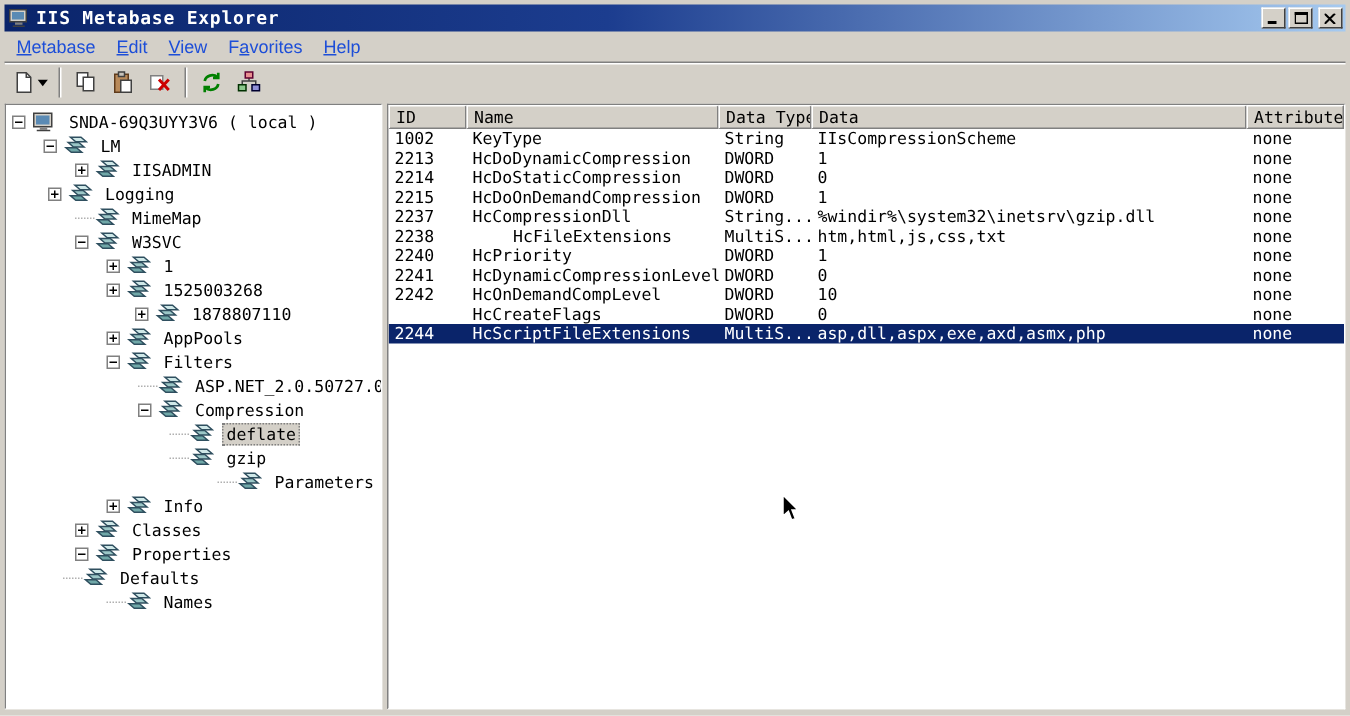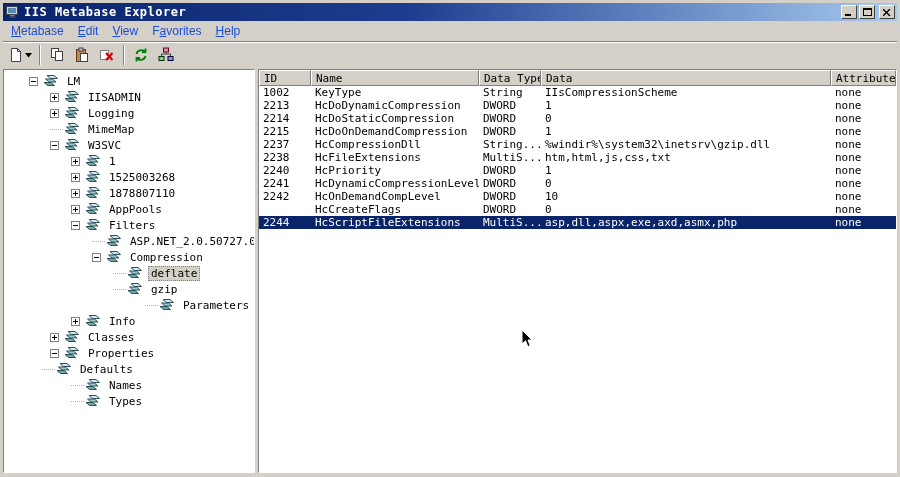--- a/index.html
+++ b/index.html
@@ -154,20 +154,36 @@
             <rect x="5.5" y="1" width="5" height="4" fill="#e89090" stroke="#600030"></rect>
             <rect x="1" y="9.5" width="5" height="4" fill="#8cc88c" stroke="#003000"></rect>
             <rect x="10" y="9.5" width="5" height="4" fill="#9090d8" stroke="#000030"></rect>
           </svg>
         </span>
       </button>
     </div>
 
   <div class="main">
     <div class="tree-pane" id="tree">
+        <div class="tree-row" style="padding-left: 4px;">
+          <span class="expander">
+            <svg width="7" height="7">
+              <path d="M1 3.5 H6" stroke="#000" stroke-width="1"></path>
+            </svg>
+          </span>
+          <span class="node-icon">
+            <svg width="17" height="14">
+              <rect x="1.5" y="1.5" width="12" height="9" fill="#d4d0c8" stroke="#404040"></rect>
+              <rect x="3" y="3" width="9" height="6" fill="#5a8ab4"></rect>
+              <rect x="5.5" y="11" width="5" height="1.5" fill="#808080"></rect>
+              <rect x="3.5" y="12.5" width="9" height="1" fill="#404040"></rect>
+            </svg>
+          </span>
+          <span class="tree-label">SNDA-69Q3UYY3V6 ( local )</span>
+        </div>
         <div class="tree-row" style="padding-left: 25px;">
           <span class="expander">
             <svg width="7" height="7">
               <path d="M1 3.5 H6" stroke="#000" stroke-width="1"></path>
             </svg>
           </span>
           <span class="node-icon">
             <svg width="17" height="14">
               <g stroke="#2f4f5f" stroke-width="1">
                 <path d="M5 1.5 L12 1.5 L15.5 4.5 L8.5 4.5 Z" fill="#cfe8e8"></path>
@@ -188,310 +204,297 @@
             <svg width="17" height="14">
               <g stroke="#2f4f5f" stroke-width="1">
                 <path d="M5 1.5 L12 1.5 L15.5 4.5 L8.5 4.5 Z" fill="#cfe8e8"></path>
                 <path d="M3.5 5 L10.5 5 L14 8 L7 8 Z" fill="#9cc7c7"></path>
                 <path d="M2 8.5 L9 8.5 L12.5 11.5 L5.5 11.5 Z" fill="#70a8a8"></path>
               </g>
             </svg>
           </span>
           <span class="tree-label">IISADMIN</span>
         </div>
+        <div class="tree-row" style="padding-left: 28px;">
+          <span class="expander">
+            <svg width="7" height="7">
+              <path d="M1 3.5 H6 M3.5 1 V6" stroke="#000" stroke-width="1"></path>
+            </svg>
+          </span>
+          <span class="node-icon">
+            <svg width="17" height="14">
+              <g stroke="#2f4f5f" stroke-width="1">
+                <path d="M5 1.5 L12 1.5 L15.5 4.5 L8.5 4.5 Z" fill="#cfe8e8"></path>
+                <path d="M3.5 5 L10.5 5 L14 8 L7 8 Z" fill="#9cc7c7"></path>
+                <path d="M2 8.5 L9 8.5 L12.5 11.5 L5.5 11.5 Z" fill="#70a8a8"></path>
+              </g>
+            </svg>
+          </span>
+          <span class="tree-label">Logging</span>
+        </div>
         <div class="tree-row" style="padding-left: 46px;">
-          <span class="expander">
-            <svg width="7" height="7">
-              <path d="M1 3.5 H6 M3.5 1 V6" stroke="#000" stroke-width="1"></path>
-            </svg>
-          </span>
-          <span class="node-icon">
-            <svg width="17" height="14">
-              <g stroke="#2f4f5f" stroke-width="1">
-                <path d="M5 1.5 L12 1.5 L15.5 4.5 L8.5 4.5 Z" fill="#cfe8e8"></path>
-                <path d="M3.5 5 L10.5 5 L14 8 L7 8 Z" fill="#9cc7c7"></path>
-                <path d="M2 8.5 L9 8.5 L12.5 11.5 L5.5 11.5 Z" fill="#70a8a8"></path>
-              </g>
-            </svg>
-          </span>
-          <span class="tree-label">Logging</span>
+          <span class="spacer"></span>
+          <span class="node-icon">
+            <svg width="17" height="14">
+              <g stroke="#2f4f5f" stroke-width="1">
+                <path d="M5 1.5 L12 1.5 L15.5 4.5 L8.5 4.5 Z" fill="#cfe8e8"></path>
+                <path d="M3.5 5 L10.5 5 L14 8 L7 8 Z" fill="#9cc7c7"></path>
+                <path d="M2 8.5 L9 8.5 L12.5 11.5 L5.5 11.5 Z" fill="#70a8a8"></path>
+              </g>
+            </svg>
+          </span>
+          <span class="tree-label">MimeMap</span>
         </div>
         <div class="tree-row" style="padding-left: 46px;">
-          <span class="spacer"></span>
-          <span class="node-icon">
-            <svg width="17" height="14">
-              <g stroke="#2f4f5f" stroke-width="1">
-                <path d="M5 1.5 L12 1.5 L15.5 4.5 L8.5 4.5 Z" fill="#cfe8e8"></path>
-                <path d="M3.5 5 L10.5 5 L14 8 L7 8 Z" fill="#9cc7c7"></path>
-                <path d="M2 8.5 L9 8.5 L12.5 11.5 L5.5 11.5 Z" fill="#70a8a8"></path>
-              </g>
-            </svg>
-          </span>
-          <span class="tree-label">MimeMap</span>
+          <span class="expander">
+            <svg width="7" height="7">
+              <path d="M1 3.5 H6" stroke="#000" stroke-width="1"></path>
+            </svg>
+          </span>
+          <span class="node-icon">
+            <svg width="17" height="14">
+              <g stroke="#2f4f5f" stroke-width="1">
+                <path d="M5 1.5 L12 1.5 L15.5 4.5 L8.5 4.5 Z" fill="#cfe8e8"></path>
+                <path d="M3.5 5 L10.5 5 L14 8 L7 8 Z" fill="#9cc7c7"></path>
+                <path d="M2 8.5 L9 8.5 L12.5 11.5 L5.5 11.5 Z" fill="#70a8a8"></path>
+              </g>
+            </svg>
+          </span>
+          <span class="tree-label">W3SVC</span>
+        </div>
+        <div class="tree-row" style="padding-left: 67px;">
+          <span class="expander">
+            <svg width="7" height="7">
+              <path d="M1 3.5 H6 M3.5 1 V6" stroke="#000" stroke-width="1"></path>
+            </svg>
+          </span>
+          <span class="node-icon">
+            <svg width="17" height="14">
+              <g stroke="#2f4f5f" stroke-width="1">
+                <path d="M5 1.5 L12 1.5 L15.5 4.5 L8.5 4.5 Z" fill="#cfe8e8"></path>
+                <path d="M3.5 5 L10.5 5 L14 8 L7 8 Z" fill="#9cc7c7"></path>
+                <path d="M2 8.5 L9 8.5 L12.5 11.5 L5.5 11.5 Z" fill="#70a8a8"></path>
+              </g>
+            </svg>
+          </span>
+          <span class="tree-label">1</span>
+        </div>
+        <div class="tree-row" style="padding-left: 67px;">
+          <span class="expander">
+            <svg width="7" height="7">
+              <path d="M1 3.5 H6 M3.5 1 V6" stroke="#000" stroke-width="1"></path>
+            </svg>
+          </span>
+          <span class="node-icon">
+            <svg width="17" height="14">
+              <g stroke="#2f4f5f" stroke-width="1">
+                <path d="M5 1.5 L12 1.5 L15.5 4.5 L8.5 4.5 Z" fill="#cfe8e8"></path>
+                <path d="M3.5 5 L10.5 5 L14 8 L7 8 Z" fill="#9cc7c7"></path>
+                <path d="M2 8.5 L9 8.5 L12.5 11.5 L5.5 11.5 Z" fill="#70a8a8"></path>
+              </g>
+            </svg>
+          </span>
+          <span class="tree-label">1525003268</span>
+        </div>
+        <div class="tree-row" style="padding-left: 67px; margin-left: 19px;">
+          <span class="expander">
+            <svg width="7" height="7">
+              <path d="M1 3.5 H6 M3.5 1 V6" stroke="#000" stroke-width="1"></path>
+            </svg>
+          </span>
+          <span class="node-icon">
+            <svg width="17" height="14">
+              <g stroke="#2f4f5f" stroke-width="1">
+                <path d="M5 1.5 L12 1.5 L15.5 4.5 L8.5 4.5 Z" fill="#cfe8e8"></path>
+                <path d="M3.5 5 L10.5 5 L14 8 L7 8 Z" fill="#9cc7c7"></path>
+                <path d="M2 8.5 L9 8.5 L12.5 11.5 L5.5 11.5 Z" fill="#70a8a8"></path>
+              </g>
+            </svg>
+          </span>
+          <span class="tree-label">1878807110</span>
+        </div>
+        <div class="tree-row" style="padding-left: 67px;">
+          <span class="expander">
+            <svg width="7" height="7">
+              <path d="M1 3.5 H6 M3.5 1 V6" stroke="#000" stroke-width="1"></path>
+            </svg>
+          </span>
+          <span class="node-icon">
+            <svg width="17" height="14">
+              <g stroke="#2f4f5f" stroke-width="1">
+                <path d="M5 1.5 L12 1.5 L15.5 4.5 L8.5 4.5 Z" fill="#cfe8e8"></path>
+                <path d="M3.5 5 L10.5 5 L14 8 L7 8 Z" fill="#9cc7c7"></path>
+                <path d="M2 8.5 L9 8.5 L12.5 11.5 L5.5 11.5 Z" fill="#70a8a8"></path>
+              </g>
+            </svg>
+          </span>
+          <span class="tree-label">AppPools</span>
+        </div>
+        <div class="tree-row" style="padding-left: 67px;">
+          <span class="expander">
+            <svg width="7" height="7">
+              <path d="M1 3.5 H6" stroke="#000" stroke-width="1"></path>
+            </svg>
+          </span>
+          <span class="node-icon">
+            <svg width="17" height="14">
+              <g stroke="#2f4f5f" stroke-width="1">
+                <path d="M5 1.5 L12 1.5 L15.5 4.5 L8.5 4.5 Z" fill="#cfe8e8"></path>
+                <path d="M3.5 5 L10.5 5 L14 8 L7 8 Z" fill="#9cc7c7"></path>
+                <path d="M2 8.5 L9 8.5 L12.5 11.5 L5.5 11.5 Z" fill="#70a8a8"></path>
+              </g>
+            </svg>
+          </span>
+          <span class="tree-label">Filters</span>
+        </div>
+        <div class="tree-row" style="padding-left: 88px;">
+          <span class="spacer"></span>
+          <span class="node-icon">
+            <svg width="17" height="14">
+              <g stroke="#2f4f5f" stroke-width="1">
+                <path d="M5 1.5 L12 1.5 L15.5 4.5 L8.5 4.5 Z" fill="#cfe8e8"></path>
+                <path d="M3.5 5 L10.5 5 L14 8 L7 8 Z" fill="#9cc7c7"></path>
+                <path d="M2 8.5 L9 8.5 L12.5 11.5 L5.5 11.5 Z" fill="#70a8a8"></path>
+              </g>
+            </svg>
+          </span>
+          <span class="tree-label">ASP.NET_2.0.50727.0</span>
+        </div>
+        <div class="tree-row" style="padding-left: 88px;">
+          <span class="expander">
+            <svg width="7" height="7">
+              <path d="M1 3.5 H6" stroke="#000" stroke-width="1"></path>
+            </svg>
+          </span>
+          <span class="node-icon">
+            <svg width="17" height="14">
+              <g stroke="#2f4f5f" stroke-width="1">
+                <path d="M5 1.5 L12 1.5 L15.5 4.5 L8.5 4.5 Z" fill="#cfe8e8"></path>
+                <path d="M3.5 5 L10.5 5 L14 8 L7 8 Z" fill="#9cc7c7"></path>
+                <path d="M2 8.5 L9 8.5 L12.5 11.5 L5.5 11.5 Z" fill="#70a8a8"></path>
+              </g>
+            </svg>
+          </span>
+          <span class="tree-label">Compression</span>
+        </div>
+        <div class="tree-row" style="padding-left: 109px;">
+          <span class="spacer"></span>
+          <span class="node-icon">
+            <svg width="17" height="14">
+              <g stroke="#2f4f5f" stroke-width="1">
+                <path d="M5 1.5 L12 1.5 L15.5 4.5 L8.5 4.5 Z" fill="#cfe8e8"></path>
+                <path d="M3.5 5 L10.5 5 L14 8 L7 8 Z" fill="#9cc7c7"></path>
+                <path d="M2 8.5 L9 8.5 L12.5 11.5 L5.5 11.5 Z" fill="#70a8a8"></path>
+              </g>
+            </svg>
+          </span>
+          <span class="tree-label selected">deflate</span>
+        </div>
+        <div class="tree-row" style="padding-left: 109px;">
+          <span class="spacer"></span>
+          <span class="node-icon">
+            <svg width="17" height="14">
+              <g stroke="#2f4f5f" stroke-width="1">
+                <path d="M5 1.5 L12 1.5 L15.5 4.5 L8.5 4.5 Z" fill="#cfe8e8"></path>
+                <path d="M3.5 5 L10.5 5 L14 8 L7 8 Z" fill="#9cc7c7"></path>
+                <path d="M2 8.5 L9 8.5 L12.5 11.5 L5.5 11.5 Z" fill="#70a8a8"></path>
+              </g>
+            </svg>
+          </span>
+          <span class="tree-label">gzip</span>
+        </div>
+        <div class="tree-row" style="padding-left: 109px; margin-left: 32px;">
+          <span class="spacer"></span>
+          <span class="node-icon">
+            <svg width="17" height="14">
+              <g stroke="#2f4f5f" stroke-width="1">
+                <path d="M5 1.5 L12 1.5 L15.5 4.5 L8.5 4.5 Z" fill="#cfe8e8"></path>
+                <path d="M3.5 5 L10.5 5 L14 8 L7 8 Z" fill="#9cc7c7"></path>
+                <path d="M2 8.5 L9 8.5 L12.5 11.5 L5.5 11.5 Z" fill="#70a8a8"></path>
+              </g>
+            </svg>
+          </span>
+          <span class="tree-label">Parameters</span>
+        </div>
+        <div class="tree-row" style="padding-left: 67px;">
+          <span class="expander">
+            <svg width="7" height="7">
+              <path d="M1 3.5 H6 M3.5 1 V6" stroke="#000" stroke-width="1"></path>
+            </svg>
+          </span>
+          <span class="node-icon">
+            <svg width="17" height="14">
+              <g stroke="#2f4f5f" stroke-width="1">
+                <path d="M5 1.5 L12 1.5 L15.5 4.5 L8.5 4.5 Z" fill="#cfe8e8"></path>
+                <path d="M3.5 5 L10.5 5 L14 8 L7 8 Z" fill="#9cc7c7"></path>
+                <path d="M2 8.5 L9 8.5 L12.5 11.5 L5.5 11.5 Z" fill="#70a8a8"></path>
+              </g>
+            </svg>
+          </span>
+          <span class="tree-label">Info</span>
         </div>
         <div class="tree-row" style="padding-left: 46px;">
           <span class="expander">
             <svg width="7" height="7">
+              <path d="M1 3.5 H6 M3.5 1 V6" stroke="#000" stroke-width="1"></path>
+            </svg>
+          </span>
+          <span class="node-icon">
+            <svg width="17" height="14">
+              <g stroke="#2f4f5f" stroke-width="1">
+                <path d="M5 1.5 L12 1.5 L15.5 4.5 L8.5 4.5 Z" fill="#cfe8e8"></path>
+                <path d="M3.5 5 L10.5 5 L14 8 L7 8 Z" fill="#9cc7c7"></path>
+                <path d="M2 8.5 L9 8.5 L12.5 11.5 L5.5 11.5 Z" fill="#70a8a8"></path>
+              </g>
+            </svg>
+          </span>
+          <span class="tree-label">Classes</span>
+        </div>
+        <div class="tree-row" style="padding-left: 46px;">
+          <span class="expander">
+            <svg width="7" height="7">
               <path d="M1 3.5 H6" stroke="#000" stroke-width="1"></path>
             </svg>
           </span>
           <span class="node-icon">
             <svg width="17" height="14">
               <g stroke="#2f4f5f" stroke-width="1">
                 <path d="M5 1.5 L12 1.5 L15.5 4.5 L8.5 4.5 Z" fill="#cfe8e8"></path>
                 <path d="M3.5 5 L10.5 5 L14 8 L7 8 Z" fill="#9cc7c7"></path>
                 <path d="M2 8.5 L9 8.5 L12.5 11.5 L5.5 11.5 Z" fill="#70a8a8"></path>
               </g>
             </svg>
           </span>
-          <span class="tree-label">W3SVC</span>
+          <span class="tree-label">Properties</span>
+        </div>
+        <div class="tree-row" style="padding-left: 38px;">
+          <span class="spacer"></span>
+          <span class="node-icon">
+            <svg width="17" height="14">
+              <g stroke="#2f4f5f" stroke-width="1">
+                <path d="M5 1.5 L12 1.5 L15.5 4.5 L8.5 4.5 Z" fill="#cfe8e8"></path>
+                <path d="M3.5 5 L10.5 5 L14 8 L7 8 Z" fill="#9cc7c7"></path>
+                <path d="M2 8.5 L9 8.5 L12.5 11.5 L5.5 11.5 Z" fill="#70a8a8"></path>
+              </g>
+            </svg>
+          </span>
+          <span class="tree-label">Defaults</span>
         </div>
         <div class="tree-row" style="padding-left: 67px;">
-          <span class="expander">
-            <svg width="7" height="7">
-              <path d="M1 3.5 H6 M3.5 1 V6" stroke="#000" stroke-width="1"></path>
-            </svg>
-          </span>
-          <span class="node-icon">
-            <svg width="17" height="14">
-              <g stroke="#2f4f5f" stroke-width="1">
-                <path d="M5 1.5 L12 1.5 L15.5 4.5 L8.5 4.5 Z" fill="#cfe8e8"></path>
-                <path d="M3.5 5 L10.5 5 L14 8 L7 8 Z" fill="#9cc7c7"></path>
-                <path d="M2 8.5 L9 8.5 L12.5 11.5 L5.5 11.5 Z" fill="#70a8a8"></path>
-              </g>
-            </svg>
-          </span>
-          <span class="tree-label">1</span>
-        </div>
-        <div class="tree-row" style="padding-left: 67px;">
-          <span class="expander">
-            <svg width="7" height="7">
-              <path d="M1 3.5 H6 M3.5 1 V6" stroke="#000" stroke-width="1"></path>
-            </svg>
-          </span>
-          <span class="node-icon">
-            <svg width="17" height="14">
-              <g stroke="#2f4f5f" stroke-width="1">
-                <path d="M5 1.5 L12 1.5 L15.5 4.5 L8.5 4.5 Z" fill="#cfe8e8"></path>
-                <path d="M3.5 5 L10.5 5 L14 8 L7 8 Z" fill="#9cc7c7"></path>
-                <path d="M2 8.5 L9 8.5 L12.5 11.5 L5.5 11.5 Z" fill="#70a8a8"></path>
-              </g>
-            </svg>
-          </span>
-          <span class="tree-label">1525003268</span>
-        </div>
-        <div class="tree-row" style="padding-left: 67px;">
-          <span class="expander">
-            <svg width="7" height="7">
-              <path d="M1 3.5 H6 M3.5 1 V6" stroke="#000" stroke-width="1"></path>
-            </svg>
-          </span>
-          <span class="node-icon">
-            <svg width="17" height="14">
-              <g stroke="#2f4f5f" stroke-width="1">
-                <path d="M5 1.5 L12 1.5 L15.5 4.5 L8.5 4.5 Z" fill="#cfe8e8"></path>
-                <path d="M3.5 5 L10.5 5 L14 8 L7 8 Z" fill="#9cc7c7"></path>
-                <path d="M2 8.5 L9 8.5 L12.5 11.5 L5.5 11.5 Z" fill="#70a8a8"></path>
-              </g>
-            </svg>
-          </span>
-          <span class="tree-label">1878807110</span>
-        </div>
-        <div class="tree-row" style="padding-left: 67px;">
-          <span class="expander">
-            <svg width="7" height="7">
-              <path d="M1 3.5 H6 M3.5 1 V6" stroke="#000" stroke-width="1"></path>
-            </svg>
-          </span>
-          <span class="node-icon">
-            <svg width="17" height="14">
-              <g stroke="#2f4f5f" stroke-width="1">
-                <path d="M5 1.5 L12 1.5 L15.5 4.5 L8.5 4.5 Z" fill="#cfe8e8"></path>
-                <path d="M3.5 5 L10.5 5 L14 8 L7 8 Z" fill="#9cc7c7"></path>
-                <path d="M2 8.5 L9 8.5 L12.5 11.5 L5.5 11.5 Z" fill="#70a8a8"></path>
-              </g>
-            </svg>
-          </span>
-          <span class="tree-label">AppPools</span>
-        </div>
-        <div class="tree-row" style="padding-left: 67px;">
-          <span class="expander">
-            <svg width="7" height="7">
-              <path d="M1 3.5 H6" stroke="#000" stroke-width="1"></path>
-            </svg>
-          </span>
-          <span class="node-icon">
-            <svg width="17" height="14">
-              <g stroke="#2f4f5f" stroke-width="1">
-                <path d="M5 1.5 L12 1.5 L15.5 4.5 L8.5 4.5 Z" fill="#cfe8e8"></path>
-                <path d="M3.5 5 L10.5 5 L14 8 L7 8 Z" fill="#9cc7c7"></path>
-                <path d="M2 8.5 L9 8.5 L12.5 11.5 L5.5 11.5 Z" fill="#70a8a8"></path>
-              </g>
-            </svg>
-          </span>
-          <span class="tree-label">Filters</span>
-        </div>
-        <div class="tree-row" style="padding-left: 88px;">
-          <span class="spacer"></span>
-          <span class="node-icon">
-            <svg width="17" height="14">
-              <g stroke="#2f4f5f" stroke-width="1">
-                <path d="M5 1.5 L12 1.5 L15.5 4.5 L8.5 4.5 Z" fill="#cfe8e8"></path>
-                <path d="M3.5 5 L10.5 5 L14 8 L7 8 Z" fill="#9cc7c7"></path>
-                <path d="M2 8.5 L9 8.5 L12.5 11.5 L5.5 11.5 Z" fill="#70a8a8"></path>
-              </g>
-            </svg>
-          </span>
-          <span class="tree-label">ASP.NET_2.0.50727.0</span>
-        </div>
-        <div class="tree-row" style="padding-left: 88px;">
-          <span class="expander">
-            <svg width="7" height="7">
-              <path d="M1 3.5 H6" stroke="#000" stroke-width="1"></path>
-            </svg>
-          </span>
-          <span class="node-icon">
-            <svg width="17" height="14">
-              <g stroke="#2f4f5f" stroke-width="1">
-                <path d="M5 1.5 L12 1.5 L15.5 4.5 L8.5 4.5 Z" fill="#cfe8e8"></path>
-                <path d="M3.5 5 L10.5 5 L14 8 L7 8 Z" fill="#9cc7c7"></path>
-                <path d="M2 8.5 L9 8.5 L12.5 11.5 L5.5 11.5 Z" fill="#70a8a8"></path>
-              </g>
-            </svg>
-          </span>
-          <span class="tree-label">Compression</span>
-        </div>
-        <div class="tree-row" style="padding-left: 109px;">
-          <span class="spacer"></span>
-          <span class="node-icon">
-            <svg width="17" height="14">
-              <g stroke="#2f4f5f" stroke-width="1">
-                <path d="M5 1.5 L12 1.5 L15.5 4.5 L8.5 4.5 Z" fill="#cfe8e8"></path>
-                <path d="M3.5 5 L10.5 5 L14 8 L7 8 Z" fill="#9cc7c7"></path>
-                <path d="M2 8.5 L9 8.5 L12.5 11.5 L5.5 11.5 Z" fill="#70a8a8"></path>
-              </g>
-            </svg>
-          </span>
-          <span class="tree-label selected">deflate</span>
-        </div>
-        <div class="tree-row" style="padding-left: 109px;">
-          <span class="spacer"></span>
-          <span class="node-icon">
-            <svg width="17" height="14">
-              <g stroke="#2f4f5f" stroke-width="1">
-                <path d="M5 1.5 L12 1.5 L15.5 4.5 L8.5 4.5 Z" fill="#cfe8e8"></path>
-                <path d="M3.5 5 L10.5 5 L14 8 L7 8 Z" fill="#9cc7c7"></path>
-                <path d="M2 8.5 L9 8.5 L12.5 11.5 L5.5 11.5 Z" fill="#70a8a8"></path>
-              </g>
-            </svg>
-          </span>
-          <span class="tree-label">gzip</span>
-        </div>
-        <div class="tree-row" style="padding-left: 109px; margin-left: 32px;">
-          <span class="spacer"></span>
-          <span class="node-icon">
-            <svg width="17" height="14">
-              <g stroke="#2f4f5f" stroke-width="1">
-                <path d="M5 1.5 L12 1.5 L15.5 4.5 L8.5 4.5 Z" fill="#cfe8e8"></path>
-                <path d="M3.5 5 L10.5 5 L14 8 L7 8 Z" fill="#9cc7c7"></path>
-                <path d="M2 8.5 L9 8.5 L12.5 11.5 L5.5 11.5 Z" fill="#70a8a8"></path>
-              </g>
-            </svg>
-          </span>
-          <span class="tree-label">Parameters</span>
-        </div>
-        <div class="tree-row" style="padding-left: 67px;">
-          <span class="expander">
-            <svg width="7" height="7">
-              <path d="M1 3.5 H6 M3.5 1 V6" stroke="#000" stroke-width="1"></path>
-            </svg>
-          </span>
-          <span class="node-icon">
-            <svg width="17" height="14">
-              <g stroke="#2f4f5f" stroke-width="1">
-                <path d="M5 1.5 L12 1.5 L15.5 4.5 L8.5 4.5 Z" fill="#cfe8e8"></path>
-                <path d="M3.5 5 L10.5 5 L14 8 L7 8 Z" fill="#9cc7c7"></path>
-                <path d="M2 8.5 L9 8.5 L12.5 11.5 L5.5 11.5 Z" fill="#70a8a8"></path>
-              </g>
-            </svg>
-          </span>
-          <span class="tree-label">Info</span>
-        </div>
-        <div class="tree-row" style="padding-left: 46px;">
-          <span class="expander">
-            <svg width="7" height="7">
-              <path d="M1 3.5 H6 M3.5 1 V6" stroke="#000" stroke-width="1"></path>
-            </svg>
-          </span>
-          <span class="node-icon">
-            <svg width="17" height="14">
-              <g stroke="#2f4f5f" stroke-width="1">
-                <path d="M5 1.5 L12 1.5 L15.5 4.5 L8.5 4.5 Z" fill="#cfe8e8"></path>
-                <path d="M3.5 5 L10.5 5 L14 8 L7 8 Z" fill="#9cc7c7"></path>
-                <path d="M2 8.5 L9 8.5 L12.5 11.5 L5.5 11.5 Z" fill="#70a8a8"></path>
-              </g>
-            </svg>
-          </span>
-          <span class="tree-label">Classes</span>
-        </div>
-        <div class="tree-row" style="padding-left: 46px;">
-          <span class="expander">
-            <svg width="7" height="7">
-              <path d="M1 3.5 H6" stroke="#000" stroke-width="1"></path>
-            </svg>
-          </span>
-          <span class="node-icon">
-            <svg width="17" height="14">
-              <g stroke="#2f4f5f" stroke-width="1">
-                <path d="M5 1.5 L12 1.5 L15.5 4.5 L8.5 4.5 Z" fill="#cfe8e8"></path>
-                <path d="M3.5 5 L10.5 5 L14 8 L7 8 Z" fill="#9cc7c7"></path>
-                <path d="M2 8.5 L9 8.5 L12.5 11.5 L5.5 11.5 Z" fill="#70a8a8"></path>
-              </g>
-            </svg>
-          </span>
-          <span class="tree-label">Properties</span>
-        </div>
-        <div class="tree-row" style="padding-left: 38px;">
-          <span class="spacer"></span>
-          <span class="node-icon">
-            <svg width="17" height="14">
-              <g stroke="#2f4f5f" stroke-width="1">
-                <path d="M5 1.5 L12 1.5 L15.5 4.5 L8.5 4.5 Z" fill="#cfe8e8"></path>
-                <path d="M3.5 5 L10.5 5 L14 8 L7 8 Z" fill="#9cc7c7"></path>
-                <path d="M2 8.5 L9 8.5 L12.5 11.5 L5.5 11.5 Z" fill="#70a8a8"></path>
-              </g>
-            </svg>
-          </span>
-          <span class="tree-label">Defaults</span>
-        </div>
-        <div class="tree-row" style="padding-left: 67px;">
           <span class="spacer"></span>
           <span class="node-icon">
             <svg width="17" height="14">
               <g stroke="#2f4f5f" stroke-width="1">
                 <path d="M5 1.5 L12 1.5 L15.5 4.5 L8.5 4.5 Z" fill="#cfe8e8"></path>
                 <path d="M3.5 5 L10.5 5 L14 8 L7 8 Z" fill="#9cc7c7"></path>
                 <path d="M2 8.5 L9 8.5 L12.5 11.5 L5.5 11.5 Z" fill="#70a8a8"></path>
               </g>
             </svg>
           </span>
           <span class="tree-label">Names</span>
-        </div>
-        <div class="tree-row" style="padding-left: 67px;">
-          <span class="spacer"></span>
-          <span class="node-icon">
-            <svg width="17" height="14">
-              <g stroke="#2f4f5f" stroke-width="1">
-                <path d="M5 1.5 L12 1.5 L15.5 4.5 L8.5 4.5 Z" fill="#cfe8e8"></path>
-                <path d="M3.5 5 L10.5 5 L14 8 L7 8 Z" fill="#9cc7c7"></path>
-                <path d="M2 8.5 L9 8.5 L12.5 11.5 L5.5 11.5 Z" fill="#70a8a8"></path>
-              </g>
-            </svg>
-          </span>
-          <span class="tree-label">Types</span>
         </div>
       </div>
     <div class="splitter"></div>
     <div class="list-pane">
       <div class="list-header" id="list-header">
           <div class="hcell" style="width: 52px;">ID</div>
           <div class="hcell" style="width: 168px;">Name</div>
           <div class="hcell" style="width: 62px;">Data Type</div>
           <div class="hcell" style="width: 290px;">Data</div>
           <div class="hcell" style="flex: 1 1 0%;">Attributes</div>
@@ -527,21 +530,21 @@
           </div>
           <div class="lrow">
             <div class="lcell" style="width: 52px;">2237</div>
             <div class="lcell" style="width: 168px;">HcCompressionDll</div>
             <div class="lcell" style="width: 62px;">String...</div>
             <div class="lcell" style="width: 290px;">%windir%\system32\inetsrv\gzip.dll</div>
             <div class="lcell" style="flex: 1 1 0%;">none</div>
           </div>
           <div class="lrow">
             <div class="lcell" style="width: 52px;">2238</div>
-            <div class="lcell" style="width: 168px;">HcFileExtensions</div>
+            <div class="lcell" style="width: 168px; text-align: center;">HcFileExtensions</div>
             <div class="lcell" style="width: 62px;">MultiS...</div>
             <div class="lcell" style="width: 290px;">htm,html,js,css,txt</div>
             <div class="lcell" style="flex: 1 1 0%;">none</div>
           </div>
           <div class="lrow">
             <div class="lcell" style="width: 52px;">2240</div>
             <div class="lcell" style="width: 168px;">HcPriority</div>
             <div class="lcell" style="width: 62px;">DWORD</div>
             <div class="lcell" style="width: 290px;">1</div>
             <div class="lcell" style="flex: 1 1 0%;">none</div>

